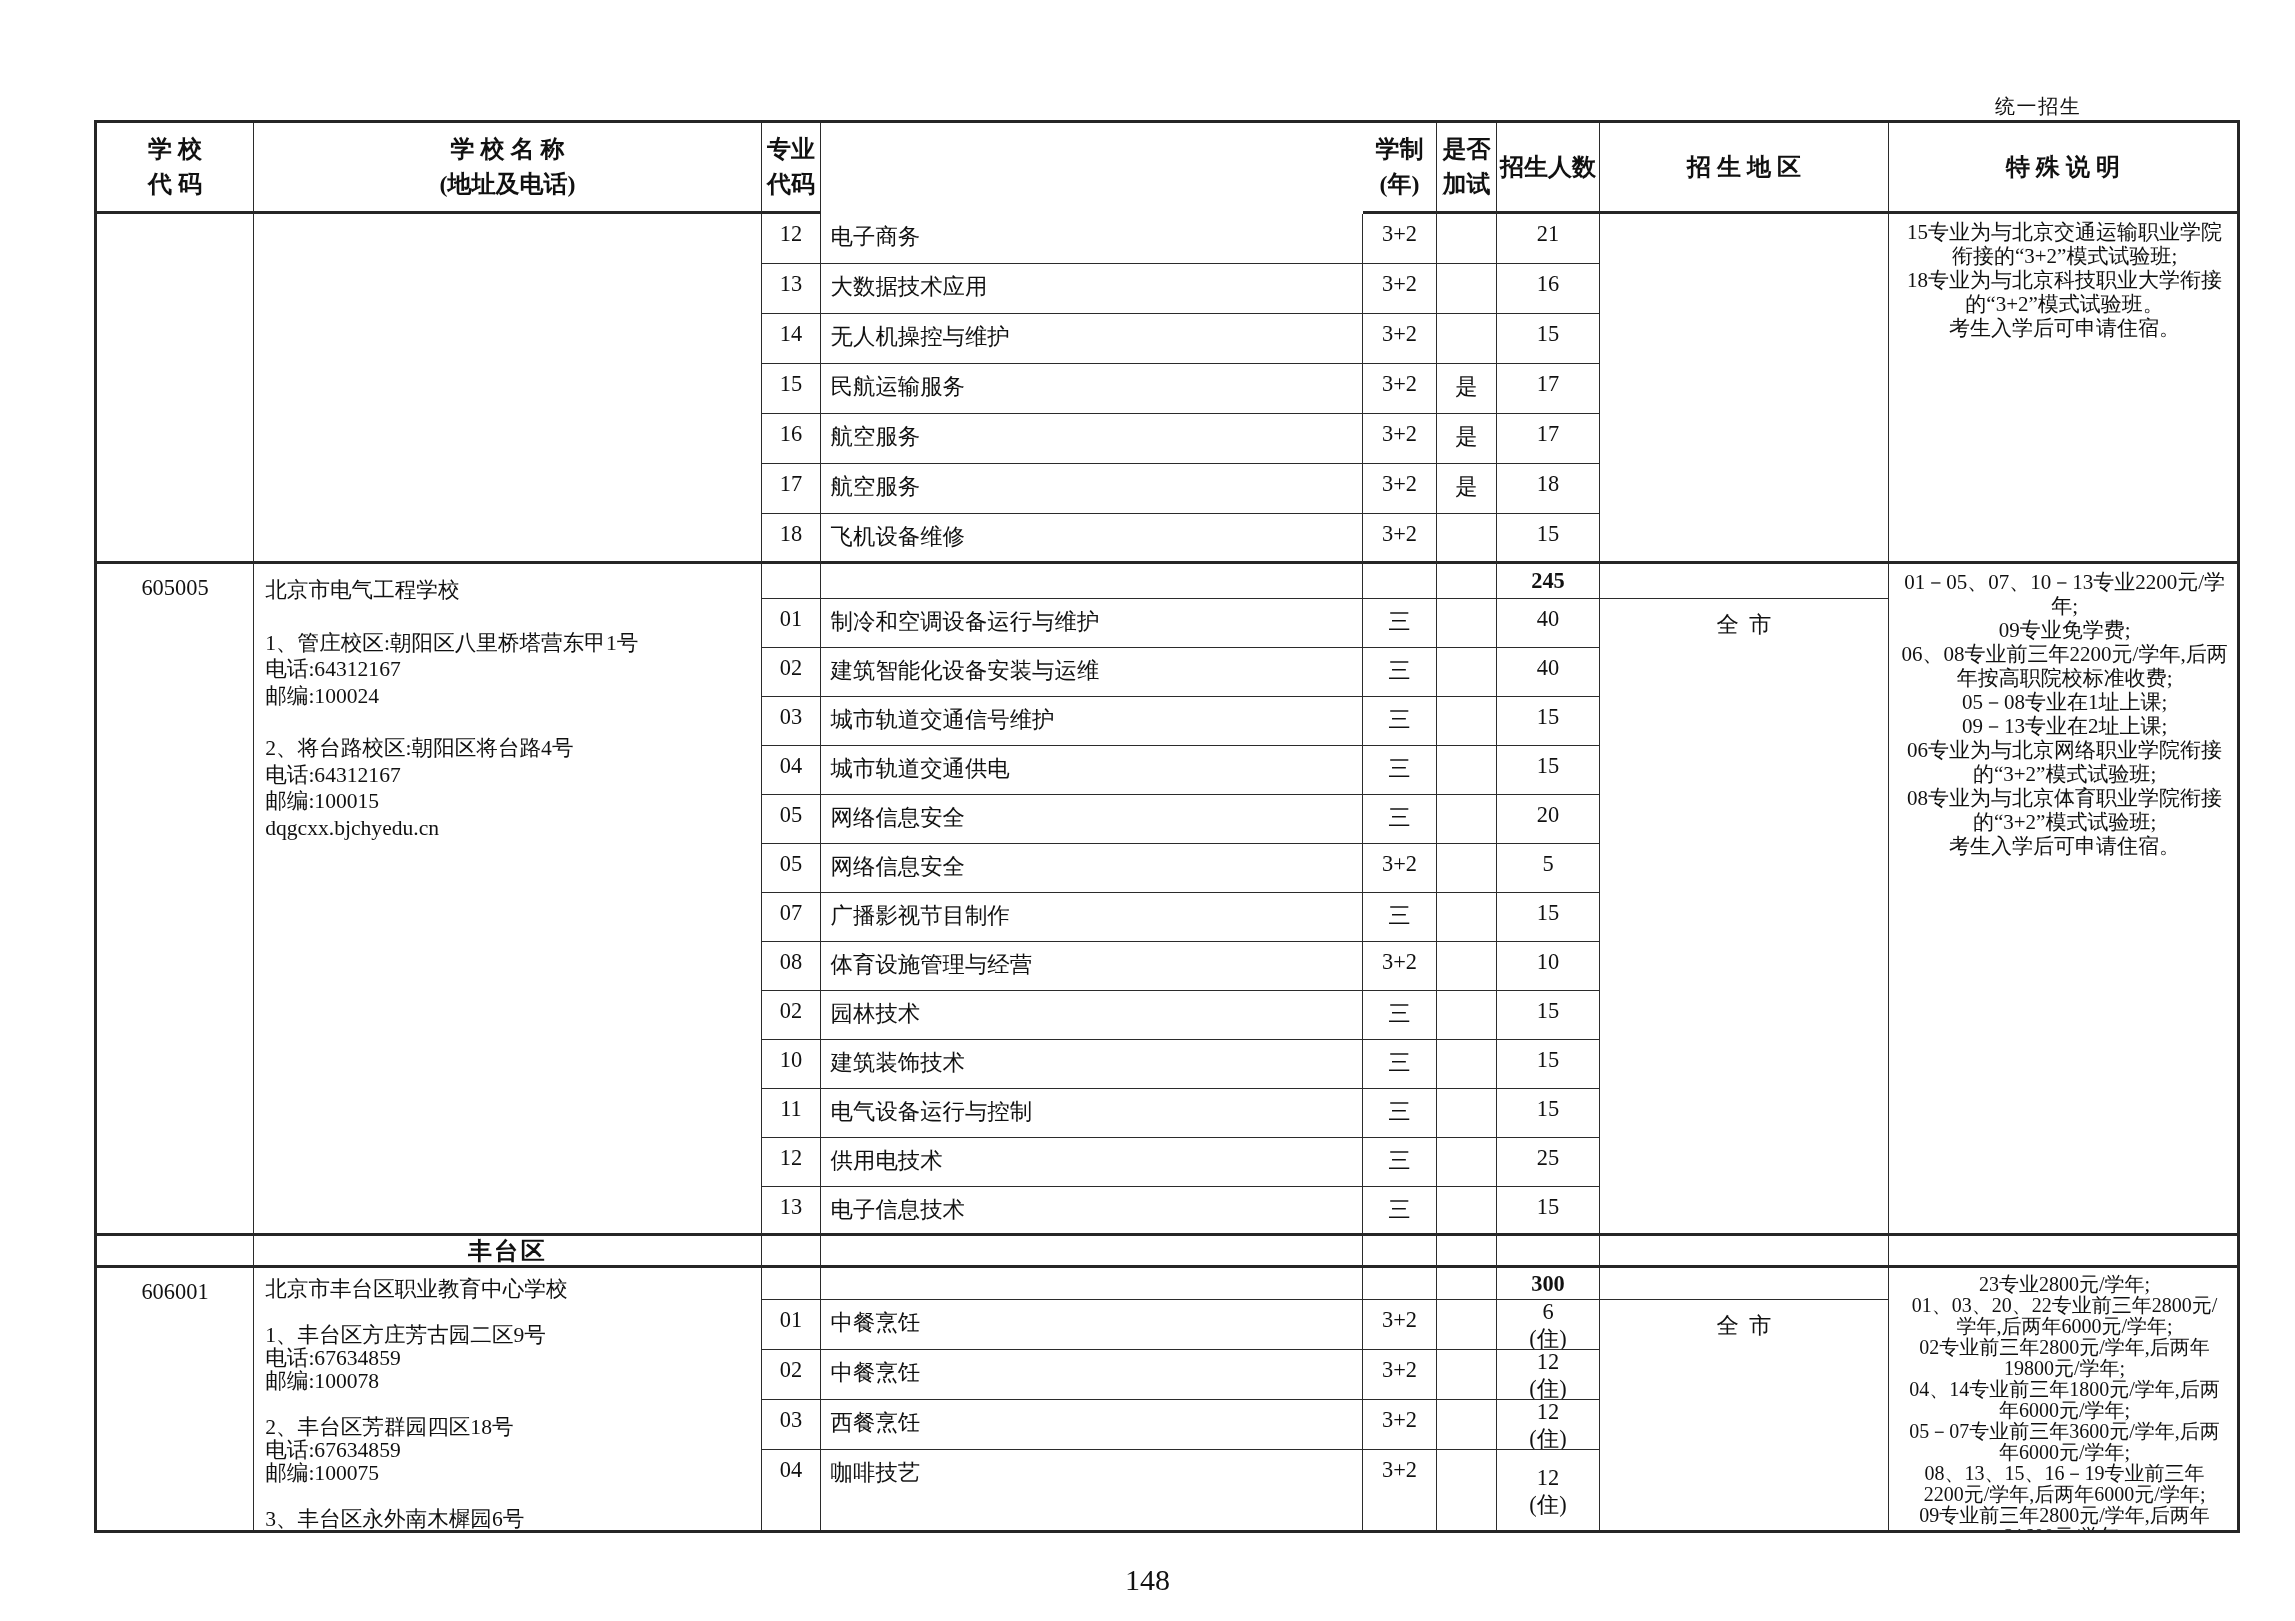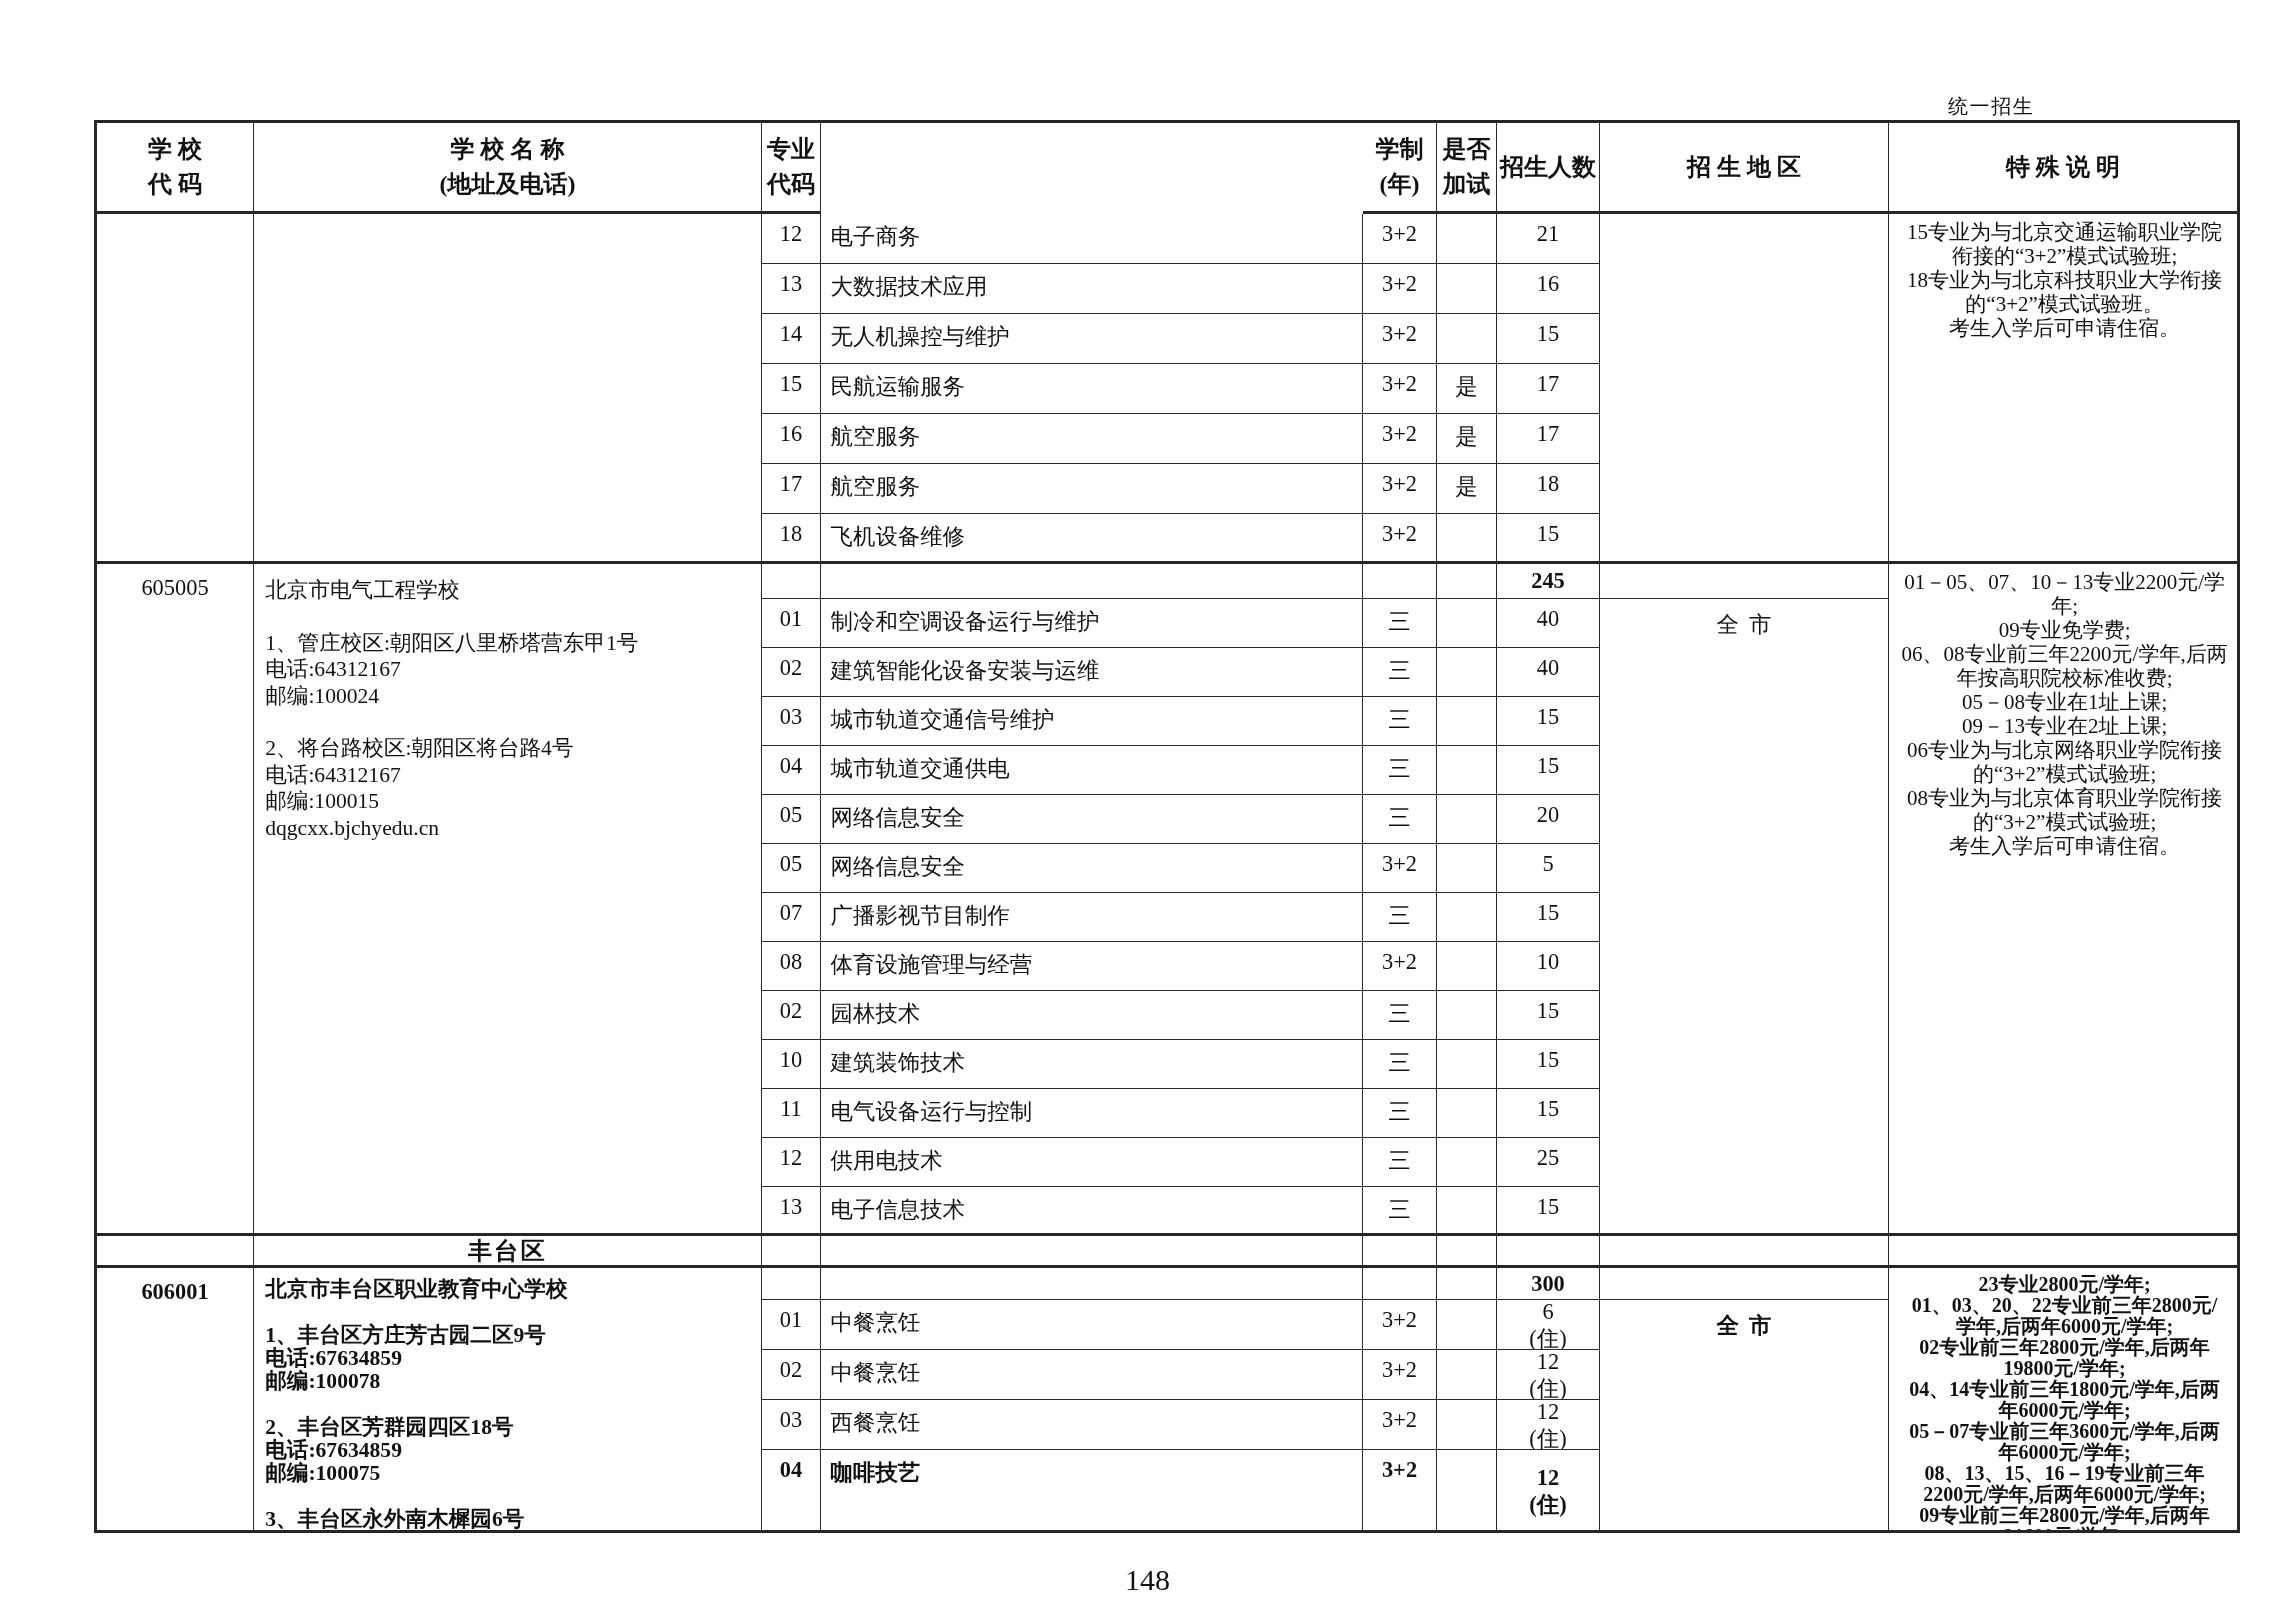--- a/index.html
+++ b/index.html
@@ -1,28 +1,28 @@
 <!DOCTYPE html>
 <html style="font-size:13px"><head>
 <meta charset="utf-8">
 <style>
   html,body{margin:0;padding:0;background:#ffffff;}
   #page{position:relative;width:2295px;height:1621px;background:#ffffff;overflow:hidden;
         font-family:"Liberation Serif","DejaVu Serif",serif;color:#111;}
-  #corner-label{position:absolute;top:93px;left:1948px;font-size:20px;letter-spacing:1.6px;}
+  #corner-label{position:absolute;top:93px;left:1995px;font-size:20px;letter-spacing:1.6px;}
   #page-number{position:absolute;top:1563px;left:0;width:100%;text-align:center;font-size:30px;}
   #grid{position:absolute;left:94px;top:120px;width:2146px;height:1413px;
         display:grid;box-sizing:border-box;
         grid-template-columns:157px 508px 59px 542px 74px 60px 103px 289px minmax(0,1fr);
         grid-template-rows:91px repeat(7,50px) 35px repeat(13,49px) 32px 32px 50px 50px 50px minmax(0,1fr);
         border:3.2px solid #262626;background:#fff;}
   .c{border-right:1.6px solid #2b2b2b;border-bottom:1.6px solid #2b2b2b;
      display:flex;align-items:flex-start;font-size:22.4px;overflow:hidden;}
   .nr{border-right:none;}
-  .nb{border-bottom:none;font-weight:bold;}
+  .nb{border-bottom:none;}
   .tb{border-bottom-width:3.2px;border-bottom-color:#262626;}
   .ctr{justify-content:center;}
   .left{justify-content:flex-start;padding-left:9.6px;}
   .vc{align-items:center;}
   .pt{padding-top:7.2px;}
   .bold{font-weight:bold;}
   .hc{flex-direction:column;align-items:center;justify-content:space-evenly;
       font-weight:bold;font-size:24px;padding:4.8px 0;line-height:1.1;}
   .nmcell{display:block;padding:13px 6.4px 0 11.2px;font-size:21.6px;line-height:26.4px;}
   .nmcell2{line-height:23px;padding-top:9.6px;}

